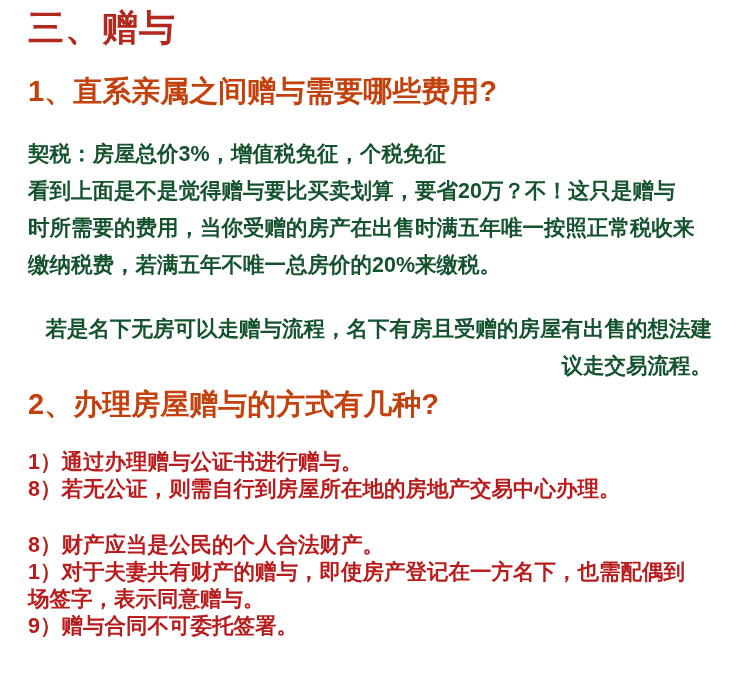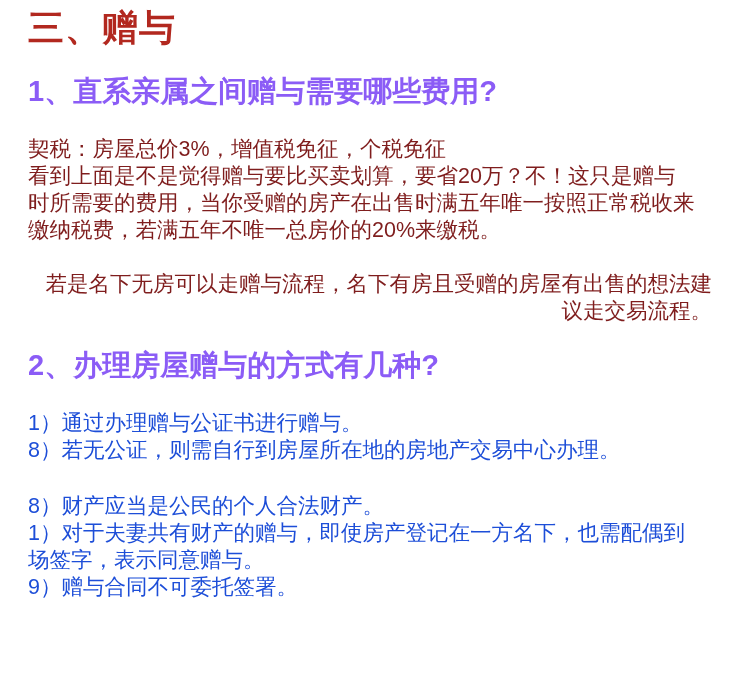--- a/index.html
+++ b/index.html
@@ -21,42 +21,42 @@
     font-size: 36px;
     line-height: 44px;
     font-weight: 800;
     letter-spacing: 1px;
     white-space: pre-line;
   }
   .sec-heading {
     font-size: 29px;
     line-height: 36px;
     font-weight: 700;
-    color: #8b5cf6;
+    color: #c2410c;
     white-space: pre-line;
   }
   .sec-heading.h1 { margin-top: 23px; }
-  .sec-heading.h2 { margin-top: 22px; }
+  .sec-heading.h2 { margin-top: 1px; }
   .sec-heading.h3 { margin-top: 28px; }
   .para {
     font-size: 21.5px;
-    line-height: 27px;
-    font-weight: 400;
-    color: #7f1d1d;
+    line-height: 37px;
+    font-weight: 700;
+    color: #14532d;
     white-space: pre-line;
   }
   .para.p1 { margin-top: 27px; }
   .para.p2 { margin-top: 27px; text-align: right; }
   .item-list { margin-top: 27px; }
   .item-list.l2 { margin-top: 29px; }
   .list-item {
     font-size: 21.5px;
     line-height: 27px;
-    font-weight: 400;
-    color: #1d4ed8;
+    font-weight: 700;
+    color: #b91c1c;
     white-space: pre-line;
   }
 </style>
 </head>
 <body>
 
 <div class="page">
 
   <div class="doc-title" style="color: rgb(178, 40, 31);">三、赠与</div>
 

